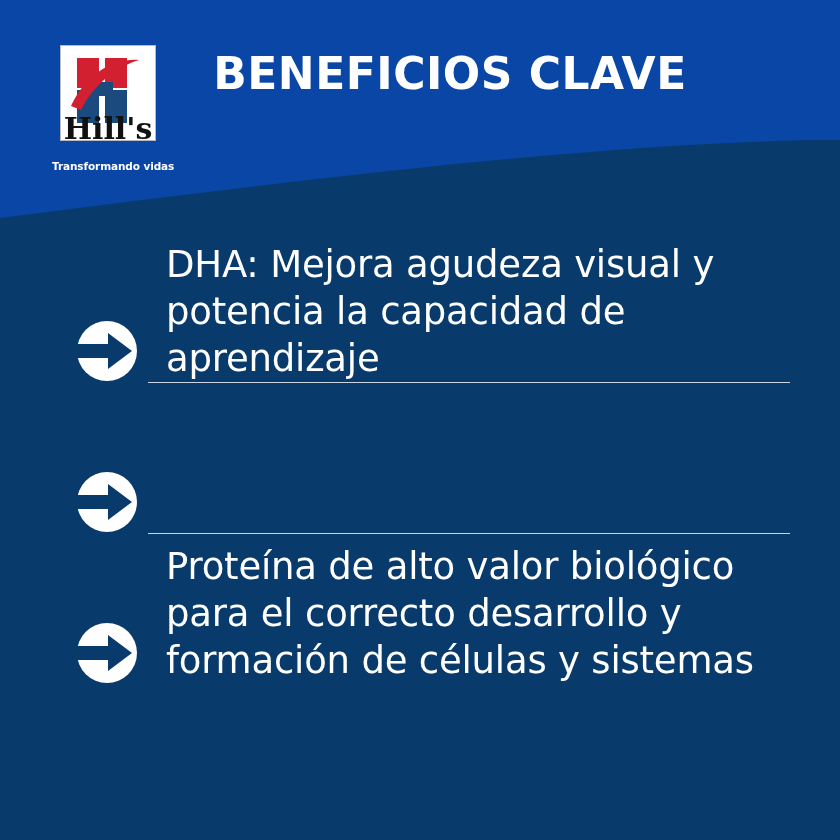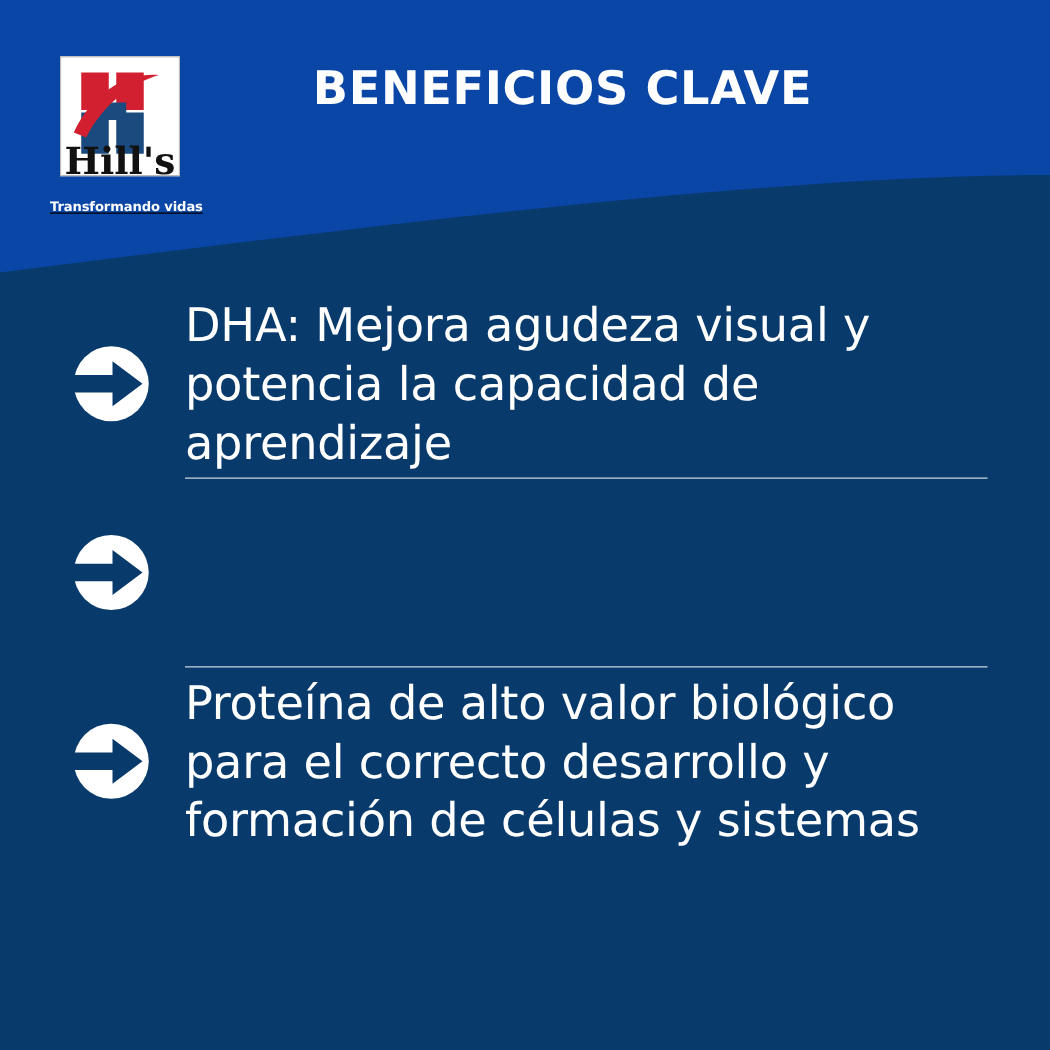--- a/index.html
+++ b/index.html
@@ -35,24 +35,23 @@
     left: 0;
     top: 0;
     width: 840px;
     height: 180px;
     z-index: 3;
   }
 
   
   .logo-block {
     position: absolute;
-    left: 48px;
+    left: 60px;
     top: 45px;
     width: 98px;
-    text-decoration: underline;
   }
   .logo-box {
     width: 96px;
     height: 96px;
     background: #ffffff;
     border: 1px solid #b9b9b9;
     box-sizing: border-box;
     position: relative;
   }
   .logo-box svg { display: block; }
@@ -73,42 +72,42 @@
   
   .page-title {
     position: absolute;
     left: 0;
     top: 52px;
     width: 840px;
     text-align: center;
     padding-left: 60px;
     box-sizing: border-box;
     color: #ffffff;
-    font-size: 37px;
+    font-size: 44px;
     font-weight: bold;
     letter-spacing: 0.5px;
     line-height: 1;
     white-space: nowrap;
   }
 
   
   .benefits {
     position: absolute;
     left: 0;
     top: 232px;
     width: 840px;
     z-index: 2;
   }
 
   .benefit-row {
     position: relative;
     display: flex;
-    align-items: center;
+    align-items: flex-end;
     min-height: 150px;
-    padding-left: 58px;
+    padding-left: 76px;
     box-sizing: border-box;
   }
 
   .benefit-icon {
     flex: 0 0 auto;
     width: 62px;
     height: 62px;
     margin-right: 28px;
   }
   .benefit-icon svg { display: block; }

